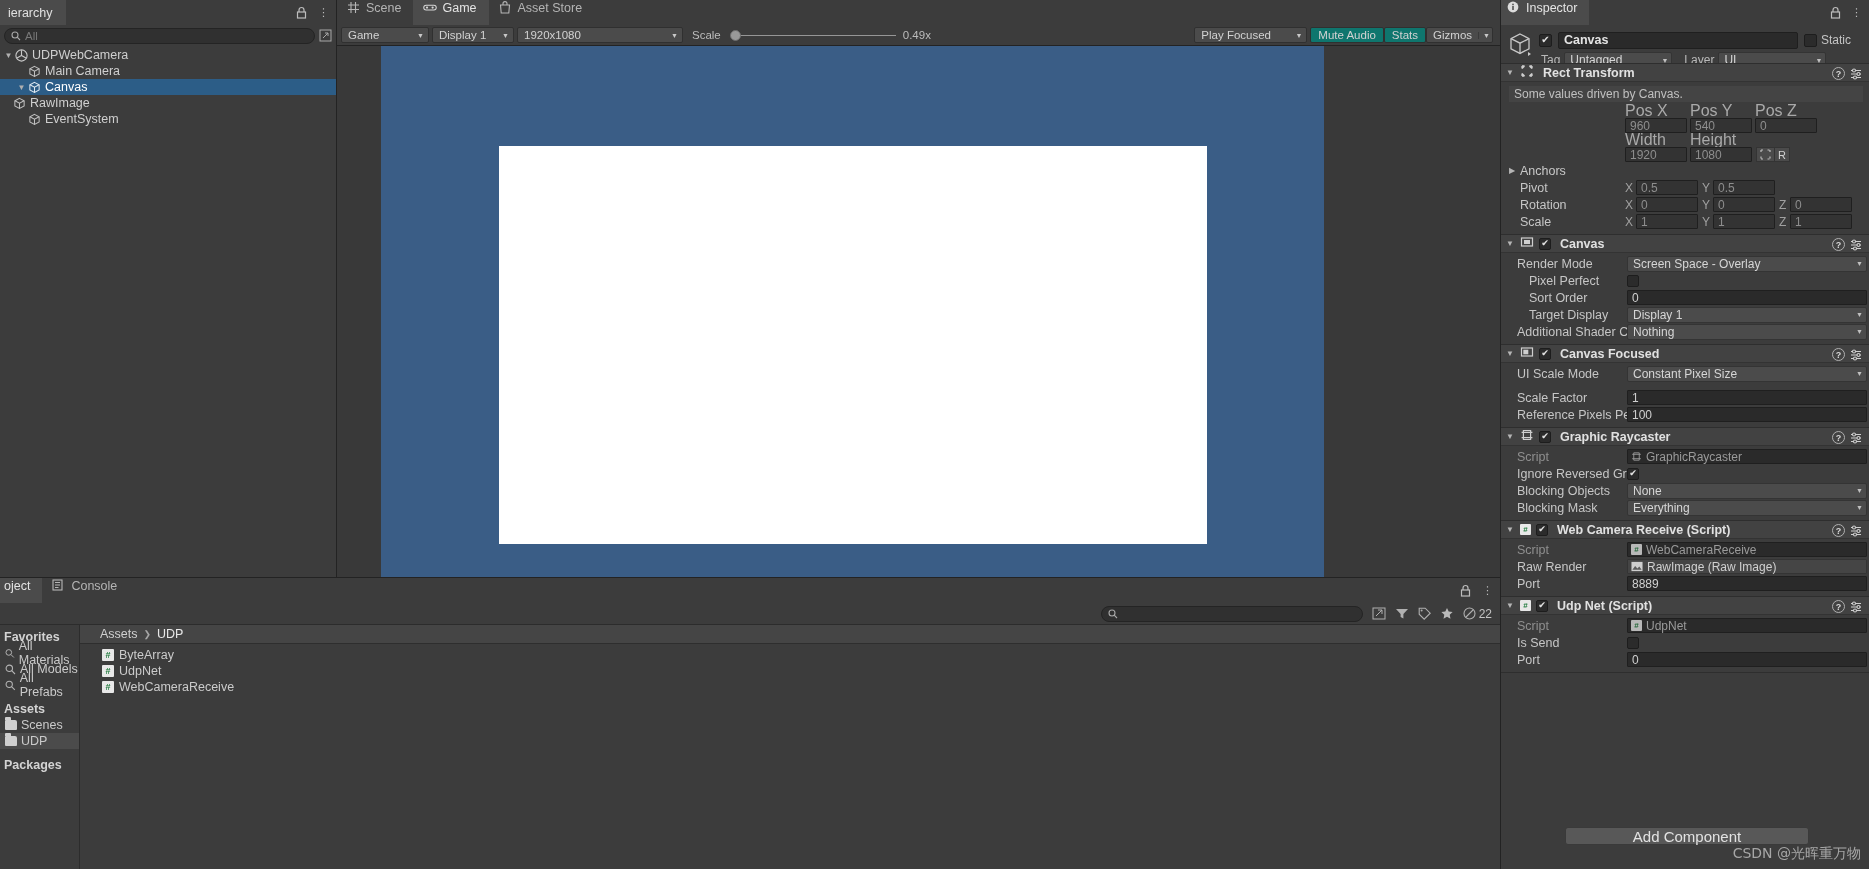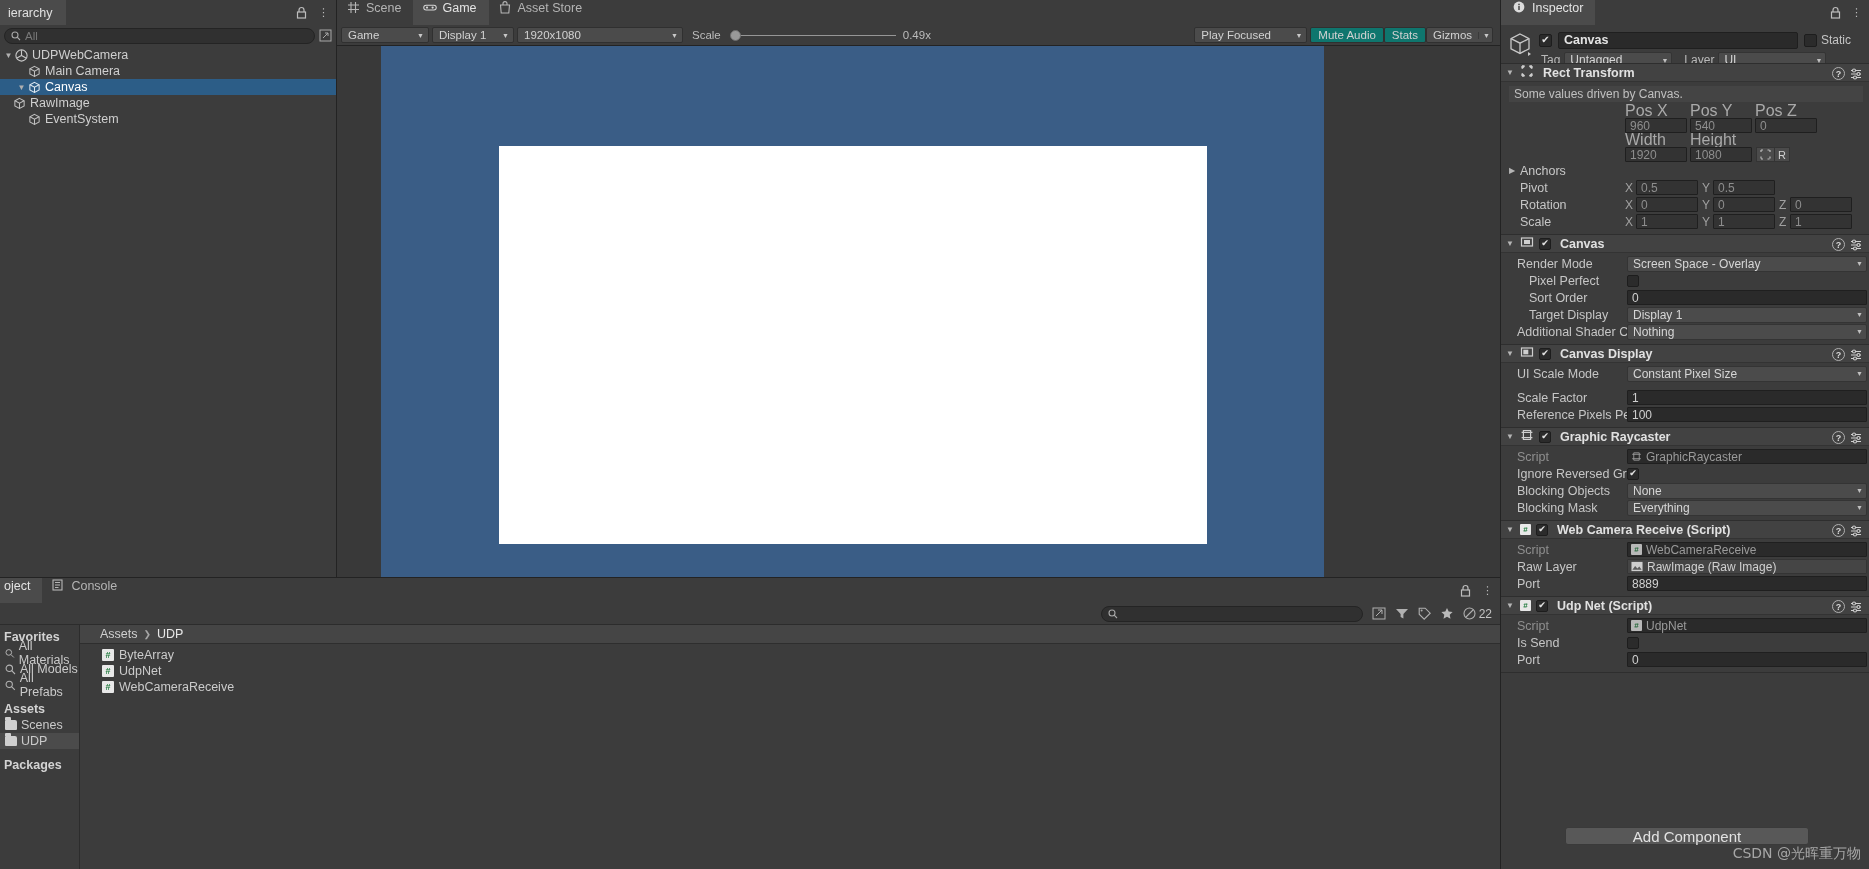--- a/index.html
+++ b/index.html
@@ -396,21 +396,21 @@
             <span class="cs-ico">#</span>
             <span>WebCameraReceive</span>
           </div>
         </div>
       </div>
     </div>
   </div>
 
   <div class="inspector">
     <div class="in-tabs">
-      <div class="tab active" style="padding-left:12px">
+      <div class="tab active" style="padding-left:6px">
         <span class="ico">
           <svg width="12" height="12" viewBox="0 0 12 12">
             <circle cx="6" cy="6" r="5.4" fill="#dcdcdc"></circle>
             <rect x="5.3" y="5" width="1.4" height="4" fill="#3c3c3c"></rect>
             <rect x="5.3" y="2.7" width="1.4" height="1.5" fill="#3c3c3c"></rect>
           </svg>
         </span>
         <span>Inspector</span>
       </div>
       <div class="in-tools">
@@ -590,21 +590,21 @@
 
     <div class="comp-head">
       <span class="tri">▼</span>
       <span>
         <svg width="14" height="14" viewBox="0 0 14 14">
           <rect x="1.5" y="3" width="11" height="8" fill="none" stroke="#cfcfcf" stroke-width="1.2"></rect>
           <rect x="3.3" y="4.7" width="5" height="4.6" fill="#cfcfcf"></rect>
         </svg>
       </span>
       <span class="chk-sm on"></span>
-      <span class="title">Canvas Display</span>
+      <span class="title">Canvas Focused</span>
       <span class="helpico">?</span>
       <span class="setico">
         <svg width="13" height="12" viewBox="0 0 13 12">
           <path d="M1 2.5h10M1 6h10M1 9.5h10" stroke="#cfcfcf" stroke-width="1.2"></path>
           <circle cx="4" cy="2.5" r="1.5" fill="#3c3c3c" stroke="#cfcfcf" stroke-width="1.1"></circle>
           <circle cx="8.5" cy="6" r="1.5" fill="#3c3c3c" stroke="#cfcfcf" stroke-width="1.1"></circle>
           <circle cx="5" cy="9.5" r="1.5" fill="#3c3c3c" stroke="#cfcfcf" stroke-width="1.1"></circle>
         </svg>
       </span>
     </div>
@@ -695,21 +695,21 @@
     </div>
     <div class="comp-body">
       <div class="frow">
         <span class="fl" style="color:#8f8f8f">Script</span>
         <span class="objfield" style="flex:1;margin-right:2px">
           <span class="script-badge" style="opacity:.75">#</span>
           <span>WebCameraReceive</span>
         </span>
       </div>
       <div class="frow">
-        <span class="fl">Raw Layer</span>
+        <span class="fl">Raw Render</span>
         <span class="objfield" style="flex:1;margin-right:2px;color:#d0d0d0;background:#454545;border-color:#343434">
           <svg width="12" height="11" viewBox="0 0 13 11">
             <rect x="0.5" y="0.5" width="12" height="10" fill="#cfcfcf"></rect>
             <path d="M1.5 9l3-4 2.4 2.6L9 5.6l2.5 3.4z" fill="#5c5c5c"></path>
           </svg>
           <span>RawImage (Raw Image)</span>
         </span>
       </div>
       <div class="frow">
         <span class="fl">Port</span>

